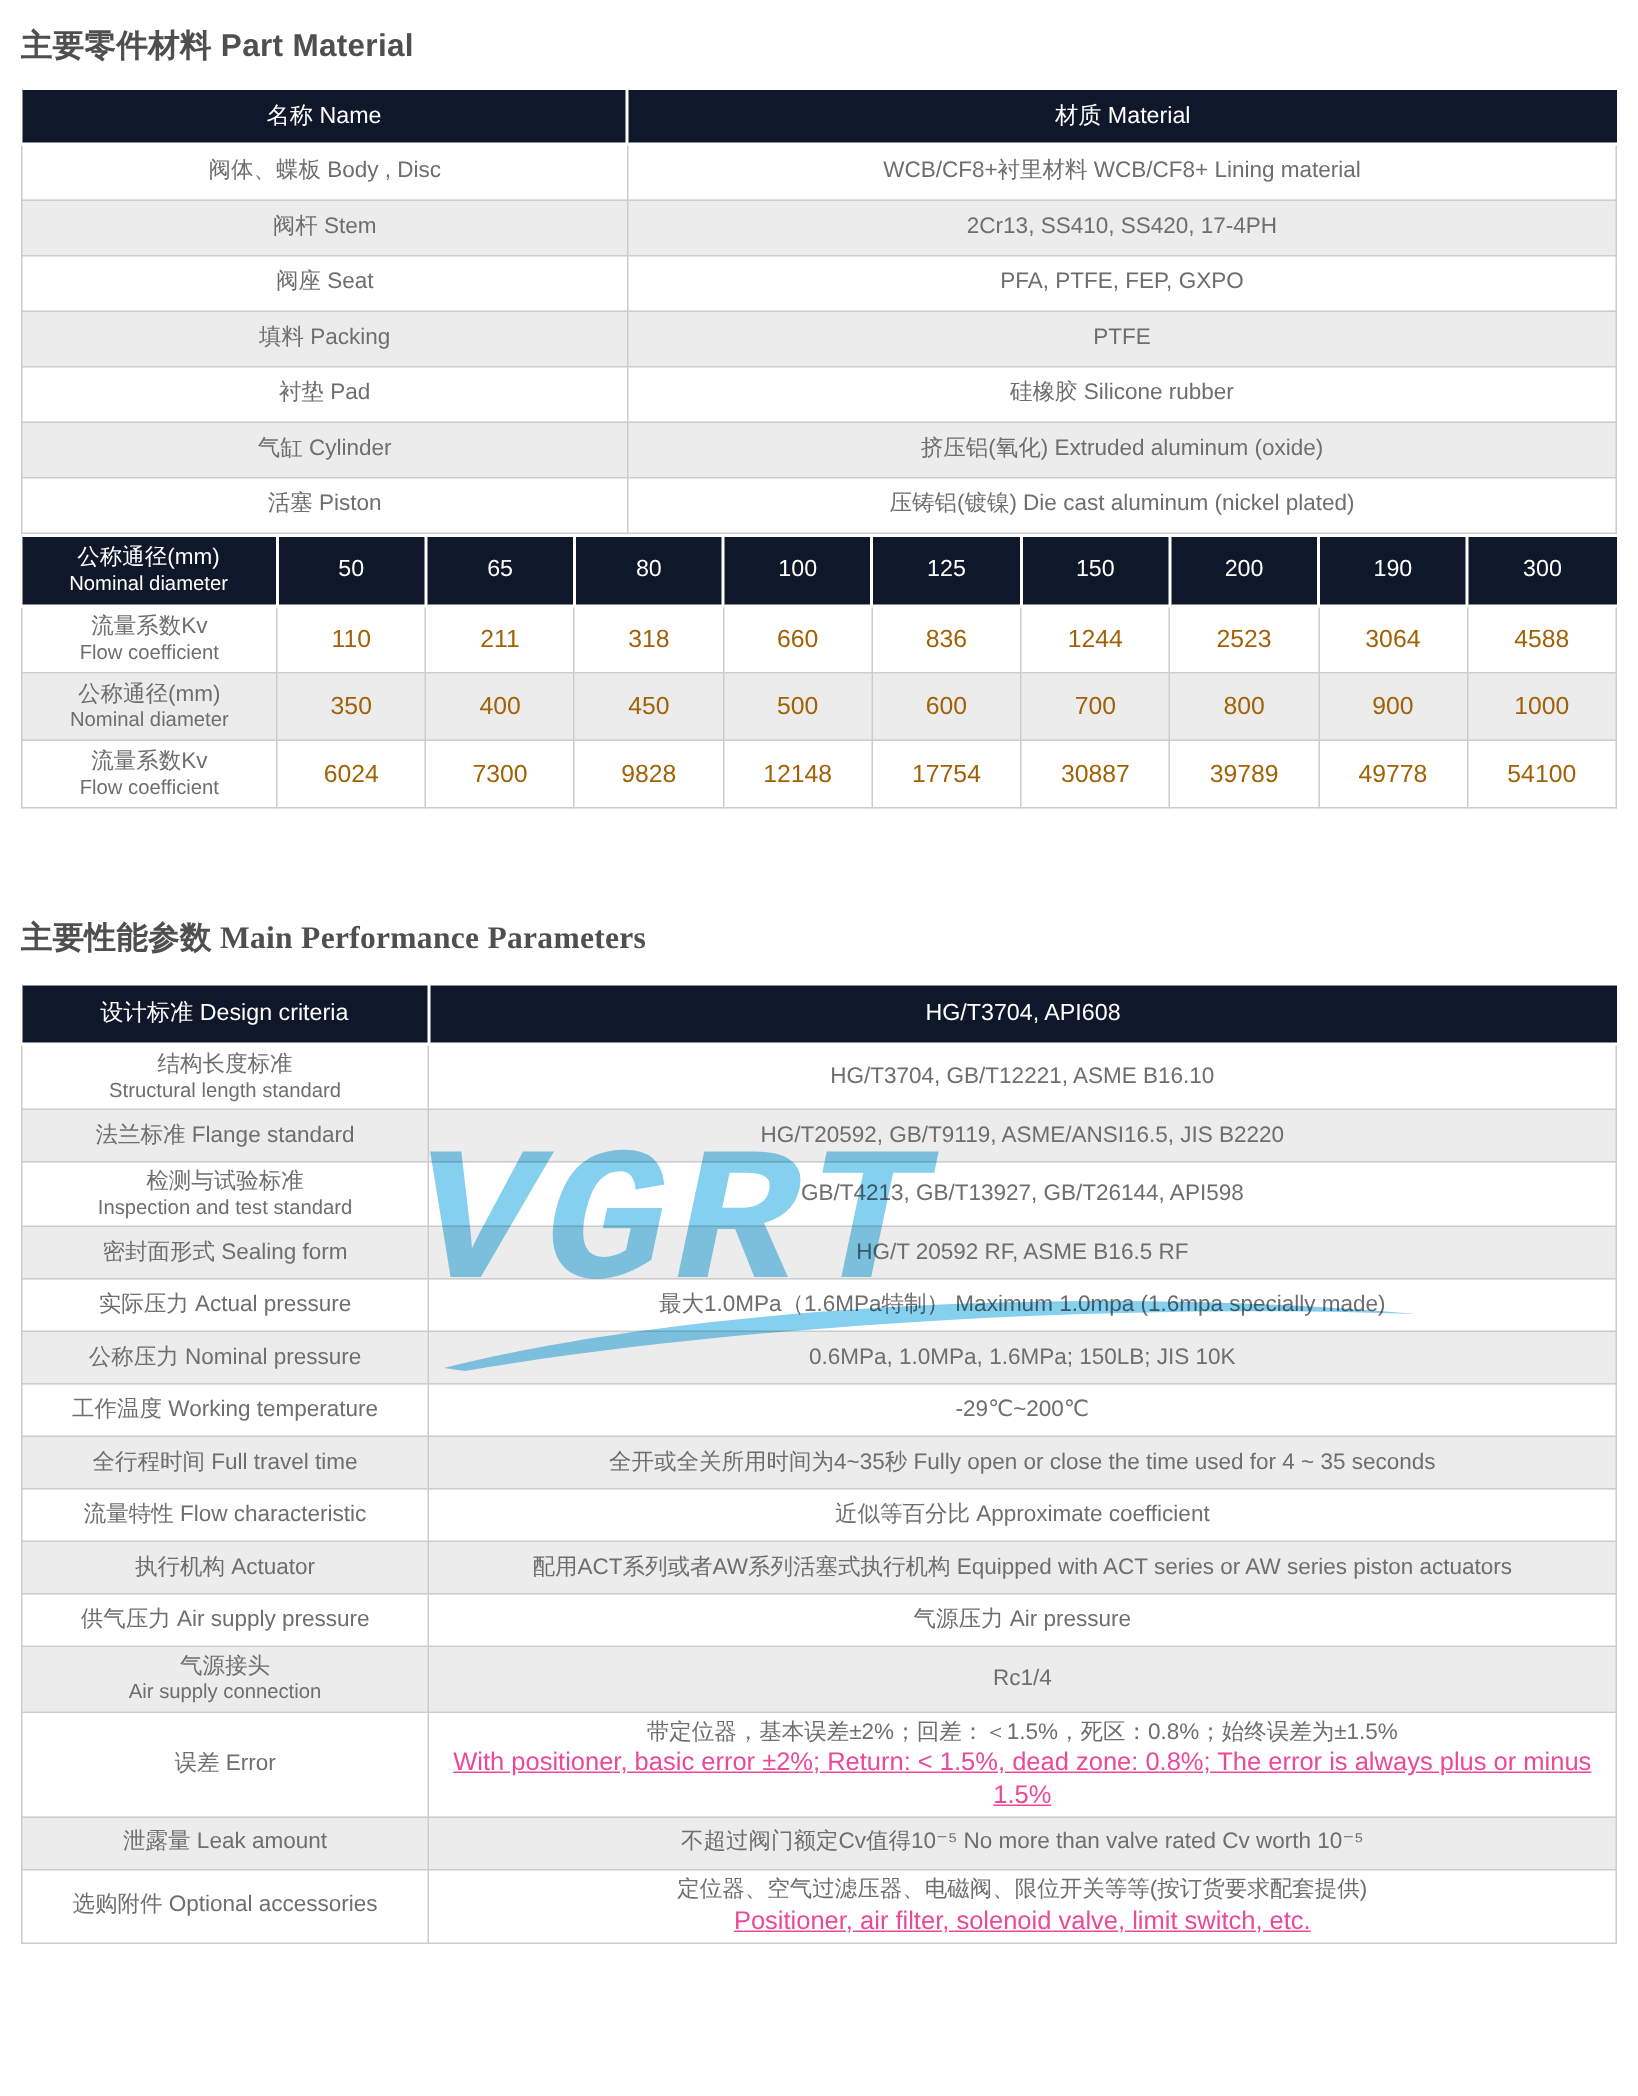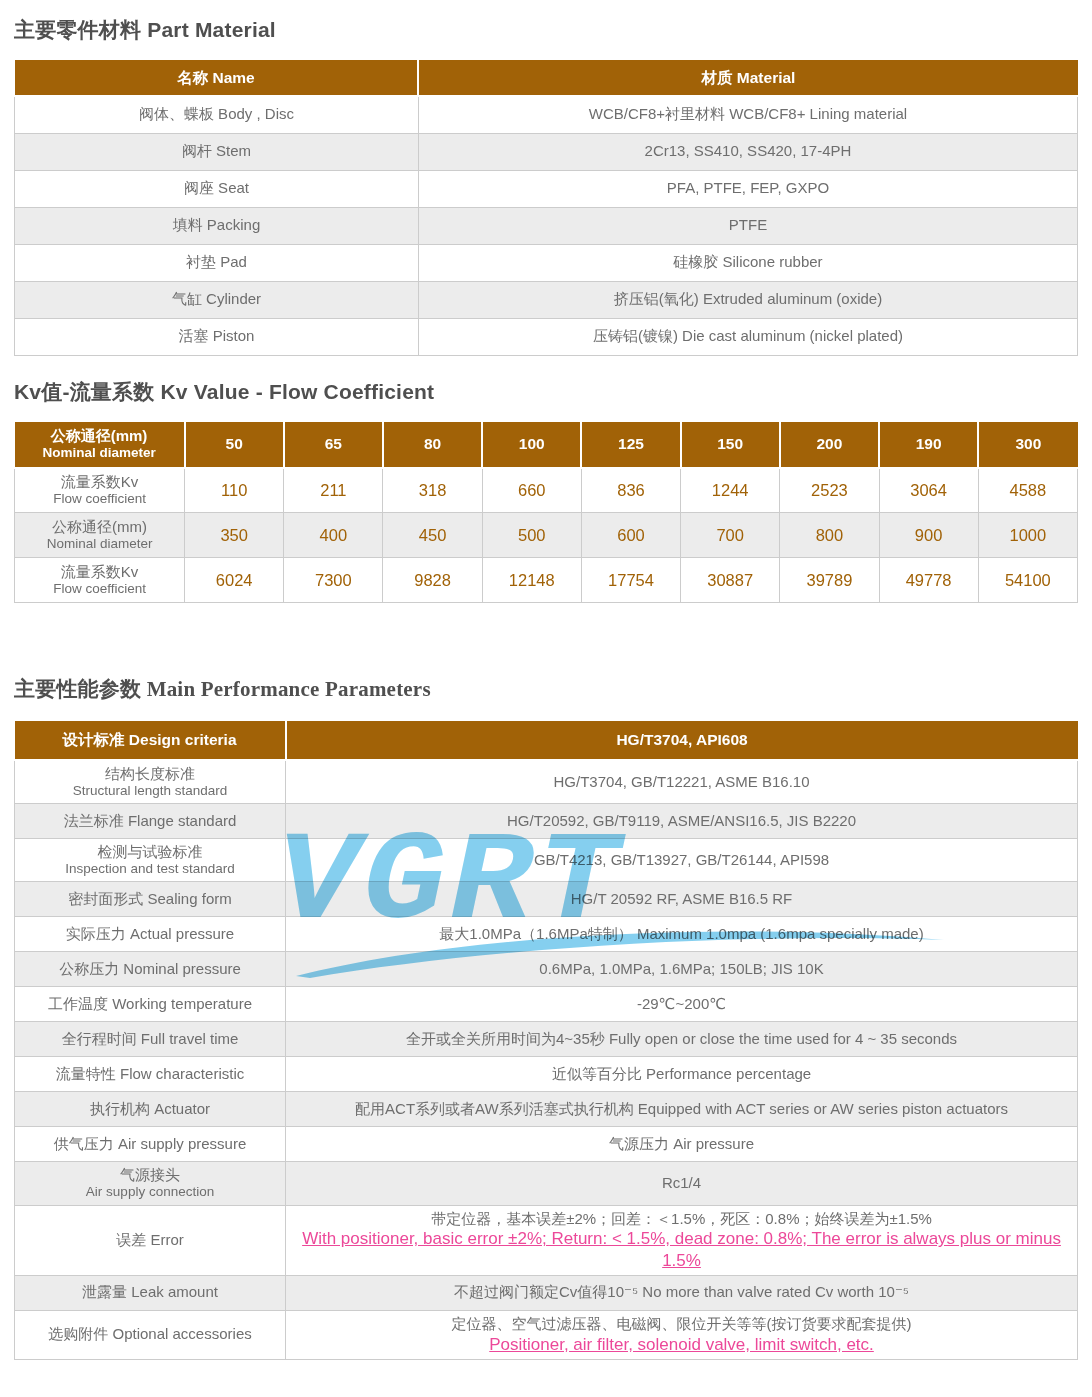--- a/index.html
+++ b/index.html
@@ -27,25 +27,24 @@
     text-align: center;
     vertical-align: middle;
     font-weight: normal;
     font-size: 15px;
     color: #6e6e6e;
     padding: 4px 8px;
     line-height: 1.25;
   }
   tr.alt { background: #ececec; }
   th.blue {
-    background: #a16207;
+    background: #0f172a;
     color: #ffffff;
     border: 2px solid #ffffff;
     font-size: 15.5px;
-    font-weight: bold;
   }
   tr.head th.blue:first-child { border-left: none; }
   tr.head th.blue:last-child { border-right: none; }
 
   
   .t1 th.blue { height: 37px; }
   .t1 td { height: 37px; }
   .t1 .c1 { width: 38%; }
 
   
@@ -130,21 +129,20 @@
       <td>气缸 Cylinder</td>
       <td>挤压铝(氧化) Extruded aluminum (oxide)</td>
     </tr>
     <tr>
       <td>活塞 Piston</td>
       <td>压铸铝(镀镍) Die cast aluminum (nickel plated)</td>
     </tr>
   </tbody>
     </table>
 
-  <h2 class="sec-title title-2">Kv值-流量系数 Kv Value - Flow Coefficient</h2>
 
   <table class="t2">
     <tbody>
         <tr class="head">
       <th class="blue c1">
         <span class="l1">公称通径(mm)</span>
         <span class="l2">Nominal diameter</span>
       </th>
       <th class="blue">50</th>
       <th class="blue">65</th>
@@ -247,21 +245,21 @@
       <tr>
         <th class="lbl">工作温度 Working temperature</th>
         <td>-29℃~200℃</td>
       </tr>
       <tr class="alt">
         <th class="lbl">全行程时间 Full travel time</th>
         <td>全开或全关所用时间为4~35秒 Fully open or close the time used for 4 ~ 35 seconds</td>
       </tr>
       <tr>
         <th class="lbl">流量特性 Flow characteristic</th>
-        <td>近似等百分比 Performance percentage</td>
+        <td>近似等百分比 Approximate coefficient</td>
       </tr>
       <tr class="alt">
         <th class="lbl">执行机构 Actuator</th>
         <td>配用ACT系列或者AW系列活塞式执行机构 Equipped with ACT series or AW series piston actuators</td>
       </tr>
       <tr>
         <th class="lbl">供气压力 Air supply pressure</th>
         <td>气源压力 Air pressure</td>
       </tr>
       <tr class="alt">

